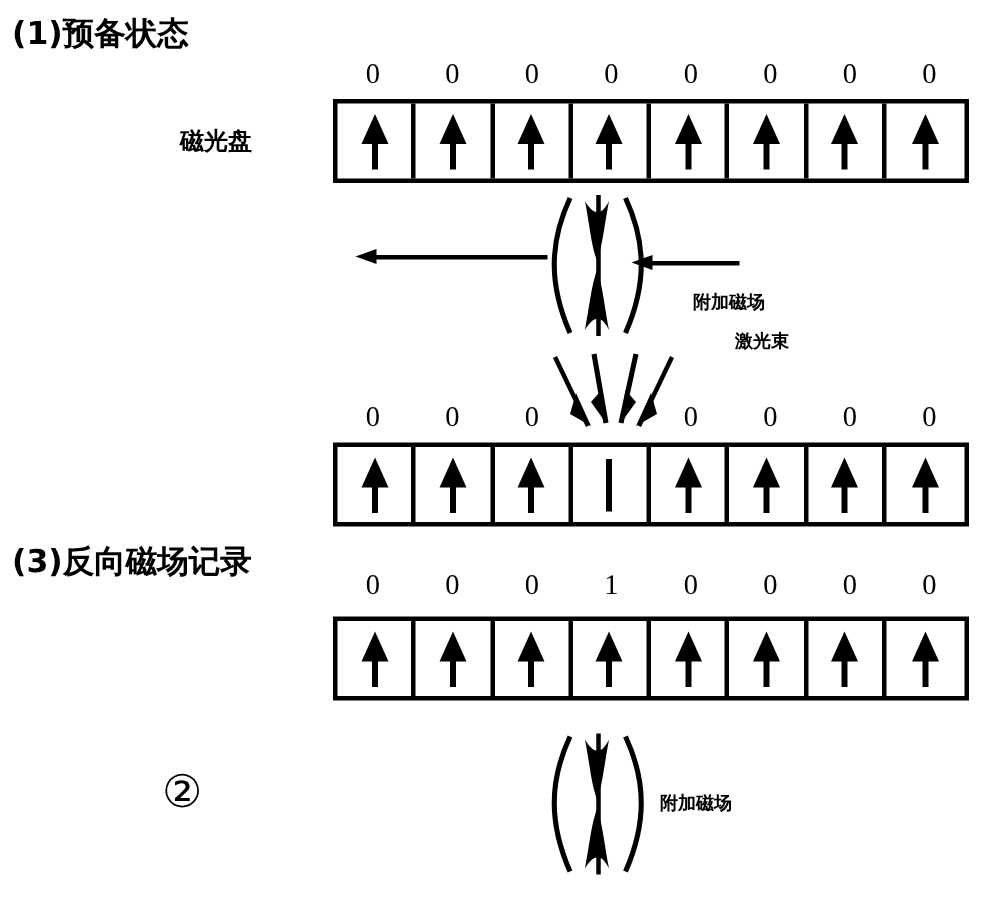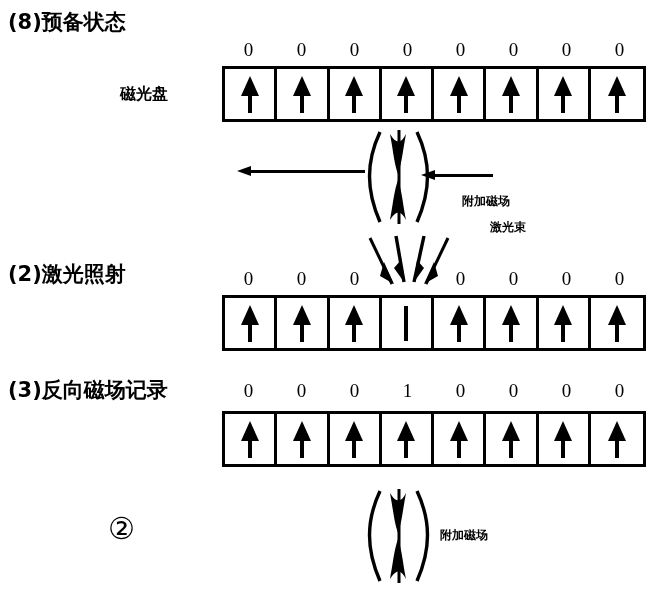--- a/index.html
+++ b/index.html
@@ -107,21 +107,21 @@
     border-right:14px solid #000;
   }
 
   svg{display:block;overflow:visible;}
 </style>
 </head>
 <body>
 
 <div id="stage">
 
-  <div class="abs cn step-title" style="left:8px;top:12px;">(8)预备状态</div>
+  <div class="abs cn step-title" style="left:8px;top:12px;">(1)预备状态</div>
 
   <div class="abs cn side-label" style="left:120px;top:84px;">磁光盘</div>
 
   <div class="abs" style="left:222px;top:40px;width:424px;height:22px;">
     <div class="abs bitlabel" style="left:0px;top:0;width:53px;">0</div>
     <div class="abs bitlabel" style="left:53px;top:0;width:53px;">0</div>
     <div class="abs bitlabel" style="left:106px;top:0;width:53px;">0</div>
     <div class="abs bitlabel" style="left:159px;top:0;width:53px;">0</div>
     <div class="abs bitlabel" style="left:212px;top:0;width:53px;">0</div>
     <div class="abs bitlabel" style="left:265px;top:0;width:53px;">0</div>
@@ -206,21 +206,20 @@
     <path d="M18,6 L40,52" stroke="#000" stroke-width="3" fill="none"></path>
     <path d="M44,4 L52,50" stroke="#000" stroke-width="3.4" fill="none"></path>
     <path d="M72,4 L62,50" stroke="#000" stroke-width="3.4" fill="none"></path>
     <path d="M96,6 L74,52" stroke="#000" stroke-width="3" fill="none"></path>
     <path d="M32,30 L42,52 L28,44 Z" fill="#000"></path>
     <path d="M49,28 L52,50 L42,36 Z" fill="#000"></path>
     <path d="M65,28 L62,50 L72,36 Z" fill="#000"></path>
     <path d="M82,30 L72,52 L86,44 Z" fill="#000"></path>
   </svg>
 
-  <div class="abs cn step-title" style="left:8px;top:264px;">(2)激光照射</div>
 
   <div class="abs" style="left:222px;top:269px;width:424px;height:22px;">
     <div class="abs bitlabel" style="left:0px;top:0;width:53px;">0</div>
     <div class="abs bitlabel" style="left:53px;top:0;width:53px;">0</div>
     <div class="abs bitlabel" style="left:106px;top:0;width:53px;">0</div>
     <div class="abs bitlabel" style="left:159px;top:0;width:53px;"></div>
     <div class="abs bitlabel" style="left:212px;top:0;width:53px;">0</div>
     <div class="abs bitlabel" style="left:265px;top:0;width:53px;">0</div>
     <div class="abs bitlabel" style="left:318px;top:0;width:53px;">0</div>
     <div class="abs bitlabel" style="left:371px;top:0;width:53px;">0</div>
@@ -267,21 +266,21 @@
         </div>
       </div>
     <div class="cell">
         <div class="uparrow">
           <div class="head"></div>
           <div class="shaft"></div>
         </div>
       </div>
   </div>
 
-  <div class="abs cn step-title" style="left:8px;top:380px;">(3)反向磁场记录</div>
+  <div class="abs cn step-title" style="left:8px;top:364px;">(3)反向磁场记录</div>
 
   <div class="abs" style="left:222px;top:381px;width:424px;height:22px;">
     <div class="abs bitlabel" style="left:0px;top:0;width:53px;">0</div>
     <div class="abs bitlabel" style="left:53px;top:0;width:53px;">0</div>
     <div class="abs bitlabel" style="left:106px;top:0;width:53px;">0</div>
     <div class="abs bitlabel" style="left:159px;top:0;width:53px;">1</div>
     <div class="abs bitlabel" style="left:212px;top:0;width:53px;">0</div>
     <div class="abs bitlabel" style="left:265px;top:0;width:53px;">0</div>
     <div class="abs bitlabel" style="left:318px;top:0;width:53px;">0</div>
     <div class="abs bitlabel" style="left:371px;top:0;width:53px;">0</div>

